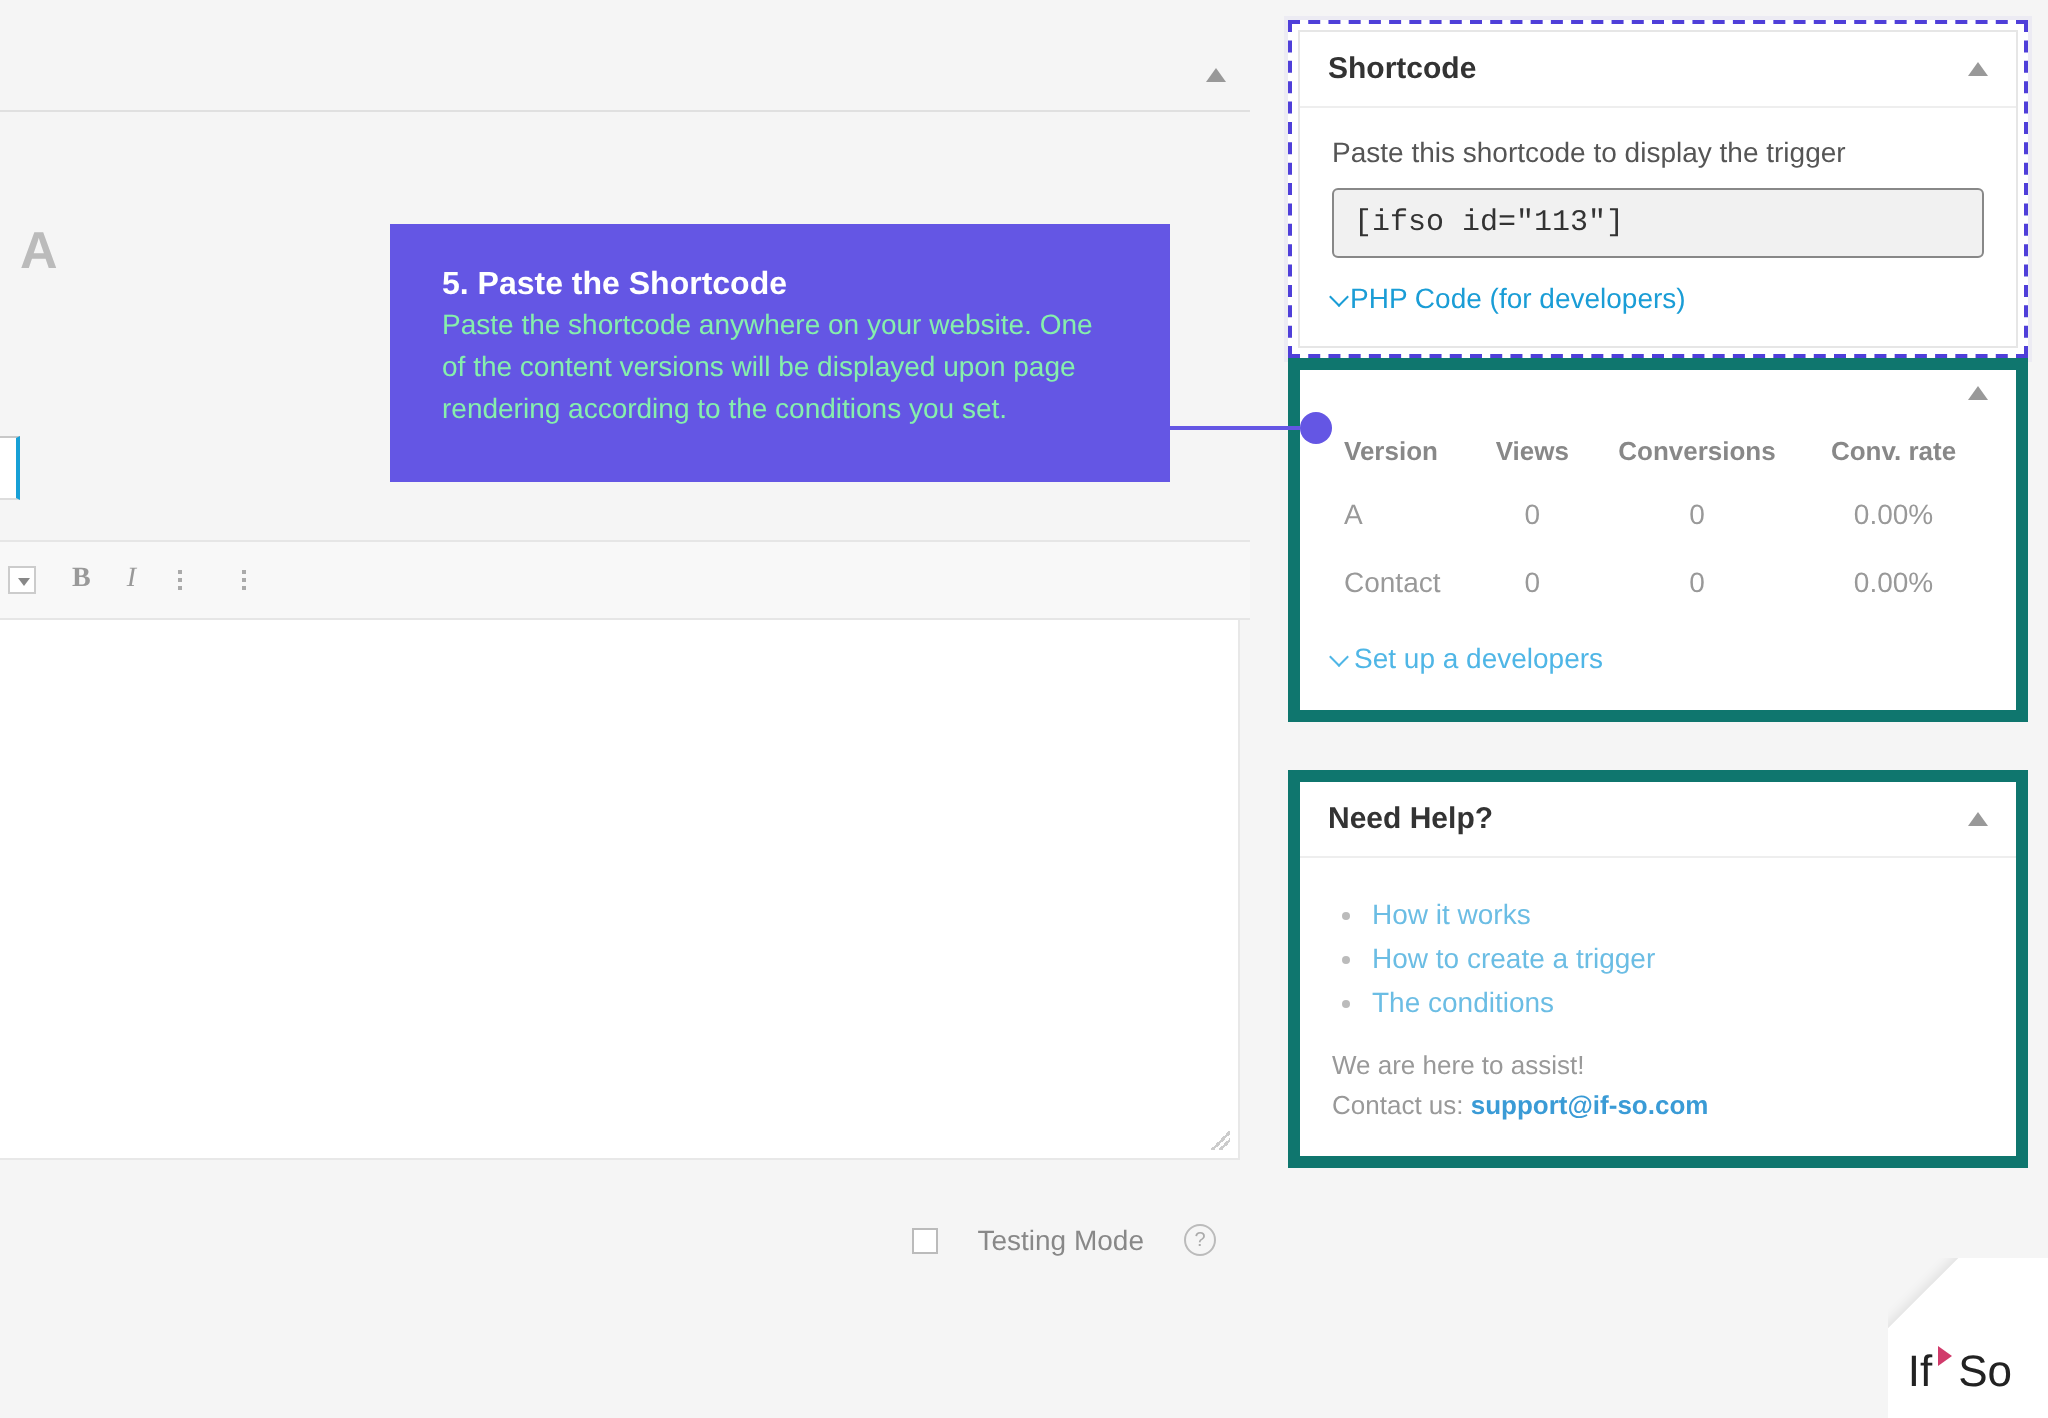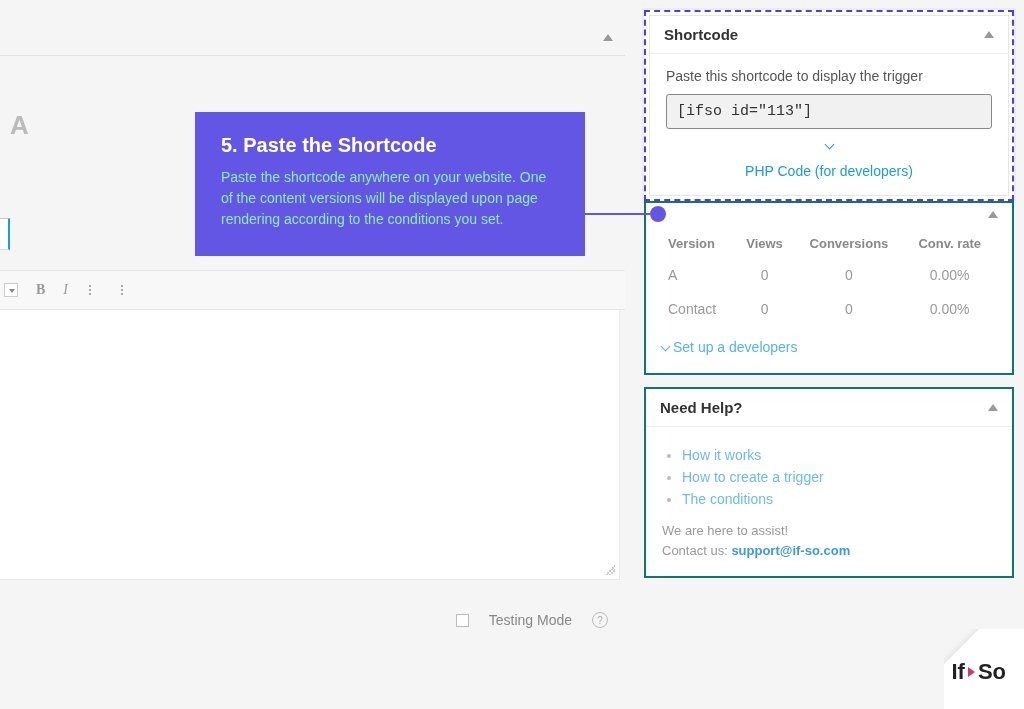--- a/index.html
+++ b/index.html
@@ -60,23 +60,22 @@
     position: absolute;
     left: 195px;
     top: 112px;
     width: 390px;
     background: #6456e4;
     color: #fff;
     padding: 22px 26px 26px 26px;
     z-index: 20;
   }
   .callout h3 {
-    font-size: 20px;
+    font-size: 16px;
     font-weight: 700;
-    margin-bottom: 10px;
   }
   .callout p {
     font-size: 14px;
     line-height: 1.5;
     font-weight: 400;
     color: #86efac;
   }
 
   .callout-connector {
     position: absolute;
@@ -208,22 +207,22 @@
   
   .sidebar {
     position: absolute;
     right: 10px;
     top: 10px;
     width: 370px;
   }
 
   .panel {
     background: #fff;
-    border: 2px solid #0f766e;
-    margin-bottom: 12px;
+    border: 6px solid #0f766e;
+    margin-bottom: 24px;
     position: relative;
   }
 
   .panel-dashed {
     border: 2px dashed #4f3fd9;
     box-shadow: 0 0 0 2px rgba(79,63,217,0.05);
     background: #fff;
     padding: 0;
   }
   .panel-dashed-inner {
@@ -264,23 +263,22 @@
     font-family: "Courier New", monospace;
     font-size: 15px;
     color: #333;
   }
   .php-link {
     margin-top: 12px;
     color: #1a9dd6;
     font-size: 14px;
     display: flex;
     align-items: center;
-    gap: 13px;
+    gap: 2px;
     cursor: pointer;
-    flex-direction: column;
   }
   .chev-down {
     display: inline-block;
     width: 7px; height: 7px;
     border-right: 1.5px solid #1a9dd6;
     border-bottom: 1.5px solid #1a9dd6;
     transform: rotate(45deg);
     margin-bottom: 2px;
   }
 
@@ -366,27 +364,27 @@
     bottom: -40px;
     width: 120px;
     height: 120px;
     background: #fff;
     transform: rotate(45deg);
     box-shadow: -2px -2px 6px rgba(0,0,0,0.08);
   }
   .logo {
     position: absolute;
     right: 18px;
-    bottom: 24px;
-    font-weight: 700;
+    bottom: 10px;
+    font-weight: 400;
     font-size: 22px;
     color: #222;
     z-index: 50;
     display: flex;
-    align-items: center;
+    align-items: flex-start;
     gap: 2px;
   }
   .logo .tri {
     width: 0; height: 0;
     border-top: 5px solid transparent;
     border-bottom: 5px solid transparent;
     border-left: 7px solid #d13b6b;
     margin: 0 1px;
   }
 </style>

